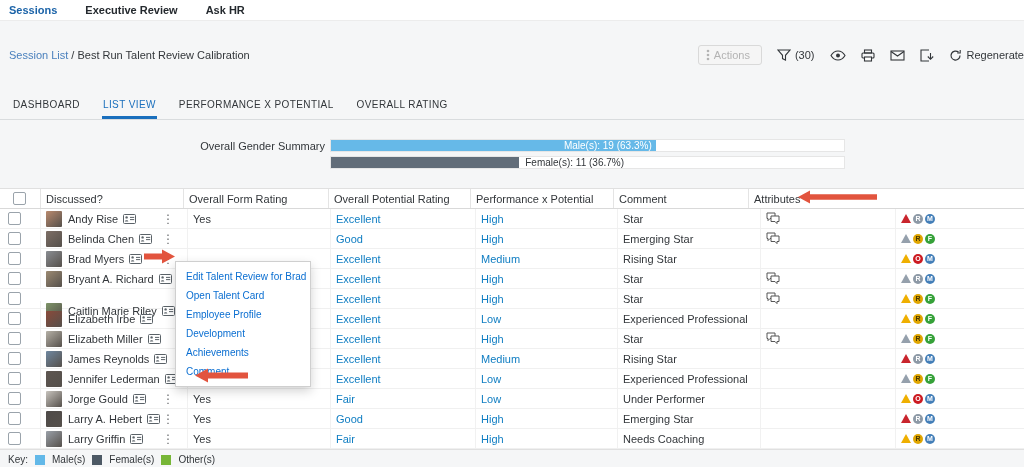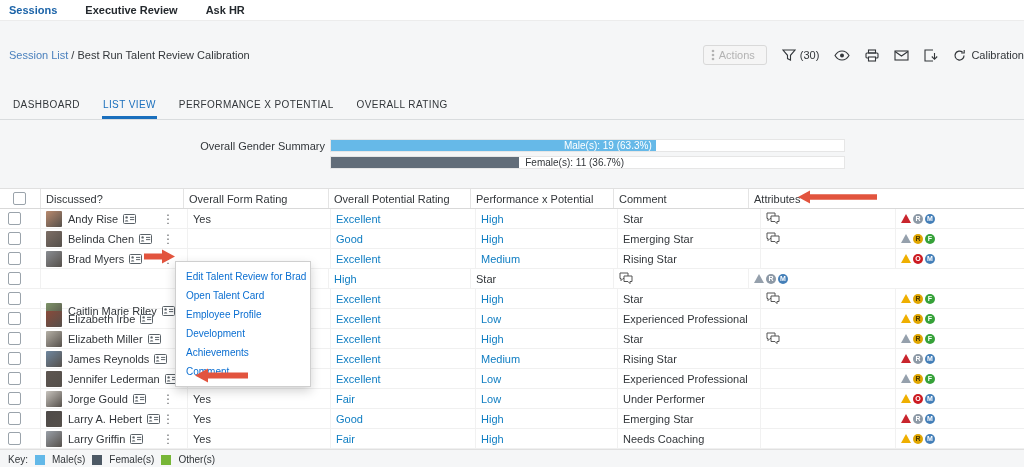--- a/index.html
+++ b/index.html
@@ -136,21 +136,21 @@
         <path d="M9 1H1v11h8"></path>
         <path d="M10.5 4v6"></path>
         <path d="M7.8 7.5 10.5 10.3 13.2 7.5"></path>
       </svg>
   </span>
   <span class="regen">
     <svg width="13" height="13" viewBox="0 0 13 13" fill="none" stroke="#32363a" stroke-width="1.2">
         <path d="M11 6.5a4.5 4.5 0 1 1-1.4-3.2"></path>
         <path d="M11.2 1v3h-3" stroke-width="1.1"></path>
       </svg>
-    <span>Calibration</span>
+    <span>Regenerate</span>
   </span>
 </div>
 
 <div class="tabs" id="tabstrip">
     <span class="tab">DASHBOARD</span>
     <span class="tab active">LIST VIEW</span>
     <span class="tab">PERFORMANCE X POTENTIAL</span>
     <span class="tab">OVERALL RATING</span>
   </div>
 
@@ -281,20 +281,31 @@
           <span class="attr-row">
             <span class="tri" style="border-bottom-color: rgb(239, 175, 0);"></span>
             <span class="circ" style="background: rgb(204, 26, 33);">O</span>
             <span class="circ" style="background: rgb(68, 127, 184);">M</span>
           </span>
         </div>
       </div>
       <div class="trow">
         <div class="cell" style="width: 40px; padding: 0px;">
           <span class="cb"></span>
+        </div>
+        <div class="cell" style="width: 147px;">
+          <span class="avatar" style="background: linear-gradient(140deg, rgb(156, 138, 114), rgb(85, 80, 75));"></span>
+          <span class="pname">Bryant A. Richard</span>
+          <svg width="13" height="10" viewBox="0 0 13 10">
+            <rect x="0.5" y="0.5" width="12" height="9" rx="1" fill="#fff" stroke="#5a6268"></rect>
+            <circle cx="3.6" cy="3.4" r="1.2" fill="#5a6268"></circle>
+            <path d="M1.9 7.4c0-1.6 3.4-1.6 3.4 0z" fill="#5a6268"></path>
+            <line x1="7" y1="3.4" x2="11.2" y2="3.4" stroke="#5a6268"></line>
+            <line x1="7" y1="5.6" x2="11.2" y2="5.6" stroke="#5a6268"></line>
+          </svg>
         </div>
         <div class="cell" style="width: 143px;"></div>
         <div class="cell" style="width: 145px;">
           <span class="rating-link">Excellent</span>
         </div>
         <div class="cell" style="width: 142px;">
           <span class="rating-link">High</span>
         </div>
         <div class="cell" style="width: 143px;">Star</div>
         <div class="cell" style="width: 135px;">

